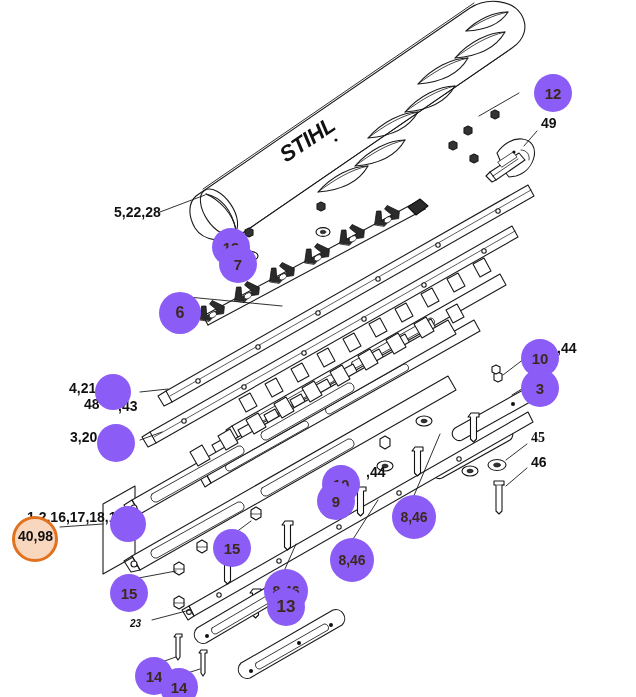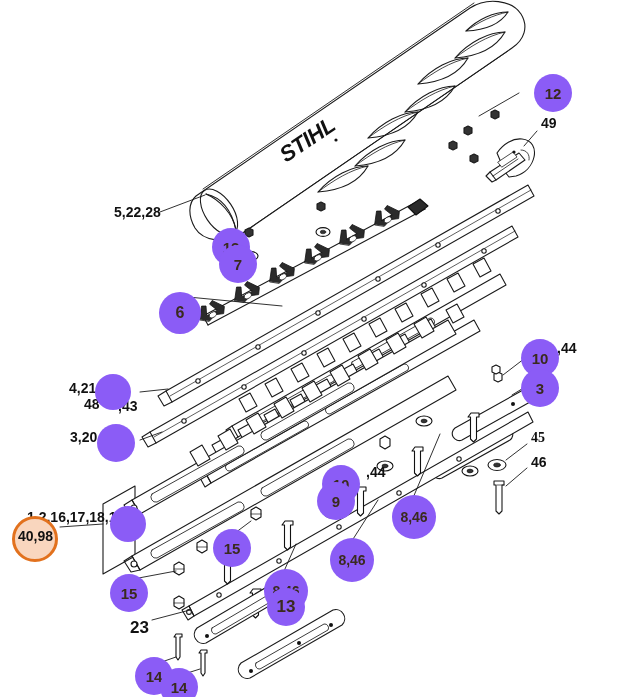--- a/index.html
+++ b/index.html
@@ -432,21 +432,21 @@
   <div class="plain" style="left:541px;top:115px;font-size:14px;text-align:center;">49</div>
 
   <div class="plain" style="left:557px;top:340px;font-size:14px;">,44</div>
 
   <div class="plain" style="left:366px;top:464px;font-size:14px;">,44</div>
 
   <div class="plain" style="left:531px;top:430px;font-size:14px;font-family:Liberation Serif, serif;">45</div>
 
   <div class="plain" style="left:531px;top:454px;font-size:14px;">46</div>
 
-  <div class="plain" style="left:130px;top:618px;font-size:17px;">23</div>
+  <div class="plain" style="left:130px;top:618px;font-size:10px;font-style:italic;">23</div>
 
   <div class="plain" style="left:69px;top:380px;font-size:14px;">4,21,27</div>
 
   <div class="plain" style="left:84px;top:396px;font-size:14px;">48</div>
 
   <div class="plain" style="left:118px;top:398px;font-size:14px;">,43</div>
 
   <div class="plain" style="left:70px;top:429px;font-size:14px;">3,20,26</div>
 
   <div class="plain" style="left:27px;top:509px;font-size:14px;">1,2,16,17,18,19,</div>

